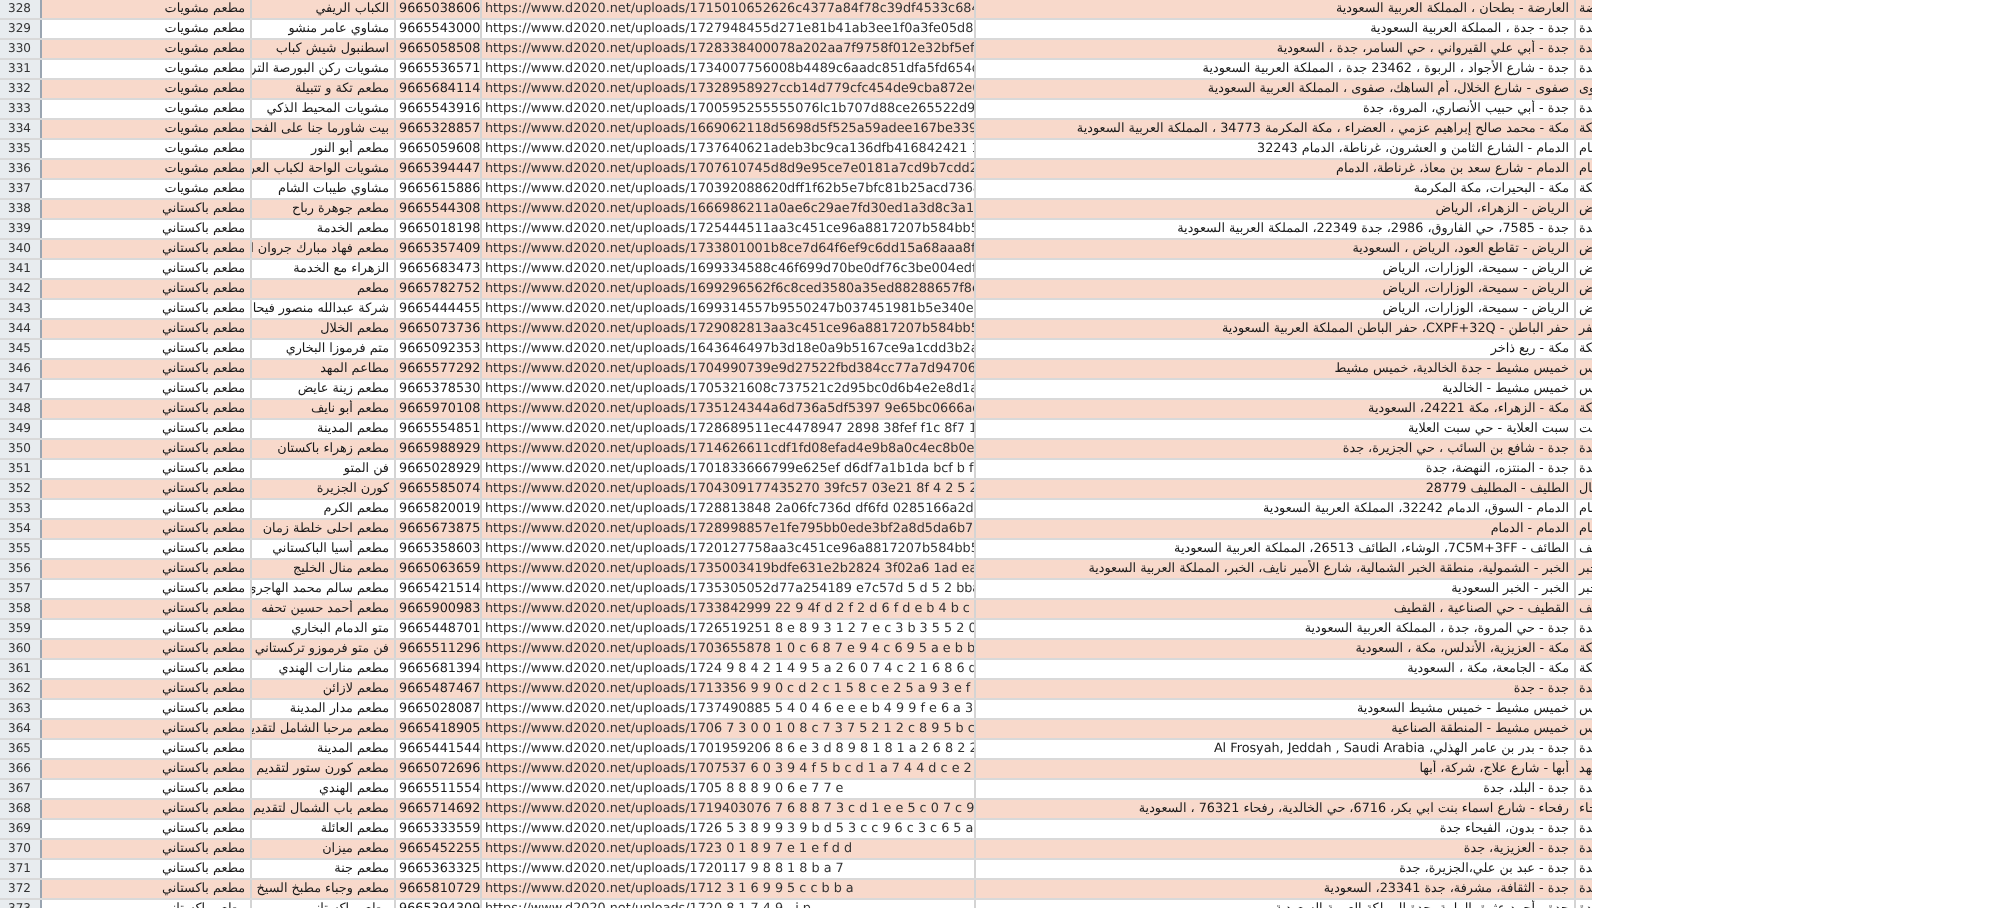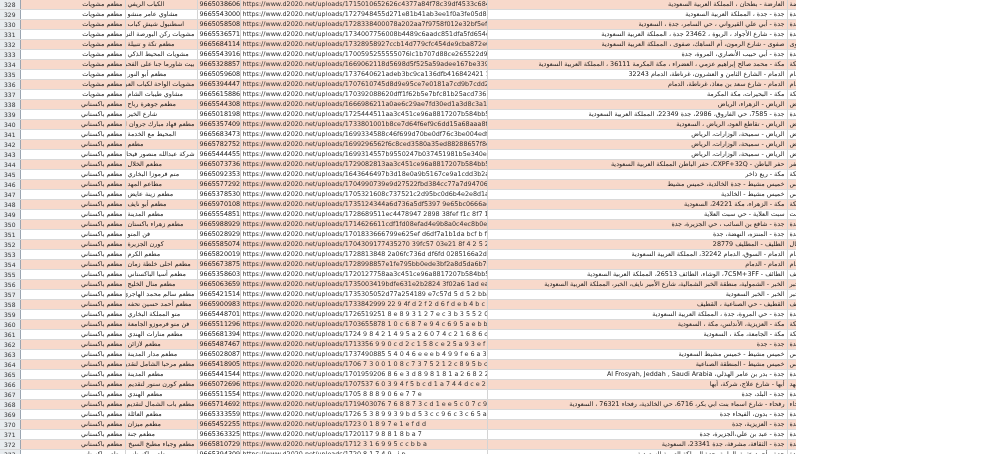--- a/index.html
+++ b/index.html
@@ -4,21 +4,21 @@
 <style>
   html, body { margin:0; padding:0; background:#ffffff; }
   body { width:1000px; height:454px; overflow:hidden; font-family:"DejaVu Sans", sans-serif; }
   .sheet { position:relative; width:796px; height:454px; overflow:hidden; }
   table { border-collapse:collapse; table-layout:fixed; width:1000px; }
   td { height:9.4px; line-height:9px; font-size:6.4px; padding:0 2px; white-space:nowrap; overflow:hidden; border-right:1px solid #d4d4d4; border-bottom:1px solid #d9d9d9; color:#1a1a1a; box-sizing:border-box; }
   tr.odd td.c { background:#f8d9cb; }
   tr.even td.c { background:#ffffff; }
   td.rh { background:#e8ecef; color:#333; text-align:center; border-right:1px solid #9aa5b1; font-size:6px; }
   td.cat { text-align:right; direction:rtl; }
-  td.name { text-align:left; direction:rtl; }
+  td.name { text-align:right; direction:rtl; }
   td.phone { text-align:left; }
   td.url { text-align:left; color:#333; }
   td.addr { direction:rtl; }
   td.city { text-align:left; direction:rtl; }
   td.gmap { text-align:left; color:#333; }
 </style>
 </head>
 <body>
 
 <div class="sheet">
@@ -73,41 +73,41 @@
           <td class="c addr">جدة - شارع الأجواد ، الربوة ، 23462 جدة ، المملكة العربية السعودية</td>
           <td class="c city">جدة</td>
           <td class="c gmap">https://www.google.com/maps/search/?api=1&amp;query=21.591371596254883%2C39</td>
         </tr>
         <tr class="odd">
           <td class="rh">332</td>
           <td class="c cat">مطعم مشويات</td>
           <td class="c name">مطعم تكة و تتبيلة</td>
           <td class="c phone">966568411425</td>
           <td class="c url">https://www.d2020.net/uploads/17328958927ccb14d779cfc454de9cba872e63d4c5205d7868</td>
-          <td class="c addr">صفوى - شارع الرمون، أم الساهك، صفوى ، المملكة العربية السعودية</td>
+          <td class="c addr">صفوى - شارع الخلال، أم الساهك، صفوى ، المملكة العربية السعودية</td>
           <td class="c city">صفوى</td>
           <td class="c gmap">https://www.google.com/maps/search/?api=1&amp;query=26.65737372878817%2C49</td>
         </tr>
         <tr class="even">
           <td class="rh">333</td>
           <td class="c cat">مطعم مشويات</td>
           <td class="c name">مشويات المحيط الذكي</td>
           <td class="c phone">966554391668</td>
           <td class="c url">https://www.d2020.net/uploads/1700595255555076lc1b707d88ce265522d9a9ac3363d2043d</td>
           <td class="c addr">جدة - أبي حبيب الأنصاري، المروة، جدة</td>
           <td class="c city">جدة</td>
           <td class="c gmap">https://www.google.com/maps/search/?api=1&amp;query=21.60960311610089 2%2C3</td>
         </tr>
         <tr class="odd">
           <td class="rh">334</td>
           <td class="c cat">مطعم مشويات</td>
           <td class="c name">بيت شاورما جنا على الفحم</td>
           <td class="c phone">966532885702</td>
           <td class="c url">https://www.d2020.net/uploads/1669062118d5698d5f525a59adee167be339039d96a9d41bb</td>
-          <td class="c addr">مكة - محمد صالح إبراهيم عزمي ، العضراء ، مكة المكرمة 36111 ، المملكة العربية السعودية</td>
+          <td class="c addr">مكة - محمد صالح إبراهيم عزمي ، العضراء ، مكة المكرمة 34773 ، المملكة العربية السعودية</td>
           <td class="c city">مكة</td>
           <td class="c gmap">https://www.google.com/maps/search/?api=1&amp;query=21.460384368896484%2C3</td>
         </tr>
         <tr class="even">
           <td class="rh">335</td>
           <td class="c cat">مطعم مشويات</td>
           <td class="c name">مطعم أبو النور</td>
           <td class="c phone">966505960806</td>
           <td class="c url">https://www.d2020.net/uploads/1737640621adeb3bc9ca136dfb416842421 11bcd73371216b1</td>
           <td class="c addr">الدمام - الشارع الثامن و العشرون، غرناطة، الدمام 32243</td>
@@ -140,41 +140,41 @@
           <td class="c name">مطعم جوهرة رباح</td>
           <td class="c phone">966554430888</td>
           <td class="c url">https://www.d2020.net/uploads/1666986211a0ae6c29ae7fd30ed1a3d8c3a11fb5ee3fab883bc</td>
           <td class="c addr">الرياض - الزهراء، الرياض</td>
           <td class="c city">الرياض</td>
           <td class="c gmap">https://www.google.com/maps/search/?api=1&amp;query=24.575976015498668%2C4</td>
         </tr>
         <tr class="even">
           <td class="rh">339</td>
           <td class="c cat">مطعم باكستاني</td>
-          <td class="c name">شارع الخير</td>
+          <td class="c name">مطعم الخدمة</td>
           <td class="c phone">966501819868</td>
           <td class="c url">https://www.d2020.net/uploads/1725444511aa3c451ce96a8817207b584bb5940ee560dda12</td>
           <td class="c addr">جدة - 7585، حي الفاروق، 2986، جدة 22349، المملكة العربية السعودية</td>
           <td class="c city">جدة</td>
           <td class="c gmap">https://www.google.com/maps/search/?api=1&amp;query=21.454789882745033%2C3</td>
         </tr>
         <tr class="odd">
           <td class="rh">340</td>
           <td class="c cat">مطعم باكستاني</td>
           <td class="c name">مطعم فهاد مبارك جروان المرحال</td>
           <td class="c phone">966535740950</td>
           <td class="c url">https://www.d2020.net/uploads/1733801001b8ce7d64f6ef9c6dd15a68aaa8f4e6a4f2bb5af.jpg</td>
           <td class="c addr">الرياض - تقاطع العود، الرياض ، السعودية</td>
           <td class="c city">الرياض</td>
           <td class="c gmap">https://www.google.com/maps/search/?api=1&amp;query=24.628434787029 5%2C46</td>
         </tr>
         <tr class="even">
           <td class="rh">341</td>
           <td class="c cat">مطعم باكستاني</td>
-          <td class="c name">المحيط مع الخدمة</td>
+          <td class="c name">الزهراء مع الخدمة</td>
           <td class="c phone">966568347384</td>
           <td class="c url">https://www.d2020.net/uploads/1699334588c46f699d70be0df76c3be004edf0837f4334a36.jpg</td>
           <td class="c addr">الرياض - سميحة، الوزارات، الرياض</td>
           <td class="c city">الرياض</td>
           <td class="c gmap">https://www.google.com/maps/search/?api=1&amp;query=24.672012 6%2C46.713551</td>
         </tr>
         <tr class="odd">
           <td class="rh">342</td>
           <td class="c cat">مطعم باكستاني</td>
           <td class="c name">مطعم</td>
@@ -340,31 +340,31 @@
           <td class="c name">مطعم أحمد حسين تحفه</td>
           <td class="c phone">966590098323</td>
           <td class="c url">https://www.d2020.net/uploads/1733842999 22 9 4f d 2 f 2 d 6 f d e b 4 b c 4 2 8 c 8 5 d f 8 1 1 5 7 b 8</td>
           <td class="c addr">القطيف - حي الصناعية ، القطيف</td>
           <td class="c city">القطيف</td>
           <td class="c gmap">https://www.google.com/maps/search/?api=1&amp;query=26.588244735580 72%2C50</td>
         </tr>
         <tr class="even">
           <td class="rh">359</td>
           <td class="c cat">مطعم باكستاني</td>
-          <td class="c name">متو المملكة البخاري</td>
+          <td class="c name">متو الدمام البخاري</td>
           <td class="c phone">966544870156</td>
           <td class="c url">https://www.d2020.net/uploads/1726519251 8 e 8 9 3 1 2 7 e c 3 b 3 5 5 2 0 3 e 5 8 6 0 e 0 f e 8 0 0 f 5 f 5 a</td>
           <td class="c addr">جدة - حي المروة، جدة ، المملكة العربية السعودية</td>
           <td class="c city">جدة</td>
           <td class="c gmap">https://www.google.com/maps/search/?api=1&amp;query=21.614229202270508%2C3</td>
         </tr>
         <tr class="odd">
           <td class="rh">360</td>
           <td class="c cat">مطعم باكستاني</td>
-          <td class="c name">فن متو فرموزو الجامعة</td>
+          <td class="c name">فن متو فرموزو تركستاني</td>
           <td class="c phone">966551129658</td>
           <td class="c url">https://www.d2020.net/uploads/1703655878 1 0 c 6 8 7 e 9 4 c 6 9 5 a e b b c 5 b 5 1 1 d 1 0 b 8 a 8 c 3 9 5</td>
           <td class="c addr">مكة - العزيزية، الأندلس، مكة ، السعودية</td>
           <td class="c city">مكة</td>
           <td class="c gmap">https://www.google.com/maps/search/?api=1&amp;query=21.44626454250767%2C39</td>
         </tr>
         <tr class="even">
           <td class="rh">361</td>
           <td class="c cat">مطعم باكستاني</td>
           <td class="c name">مطعم منارات الهندي</td>

